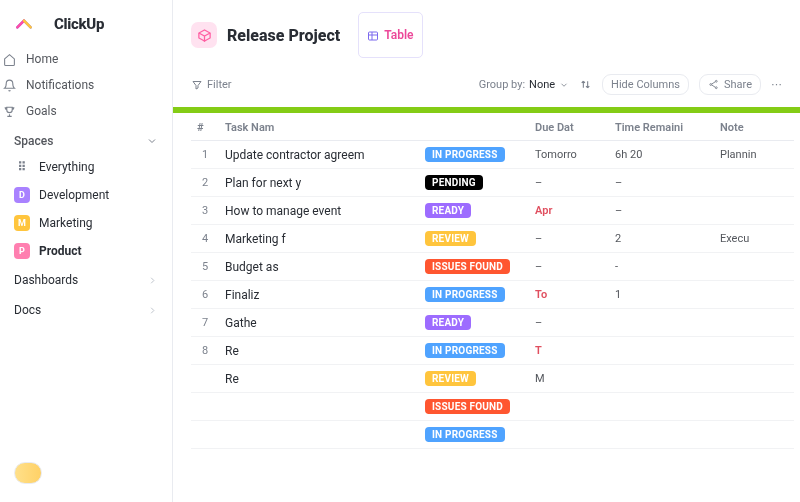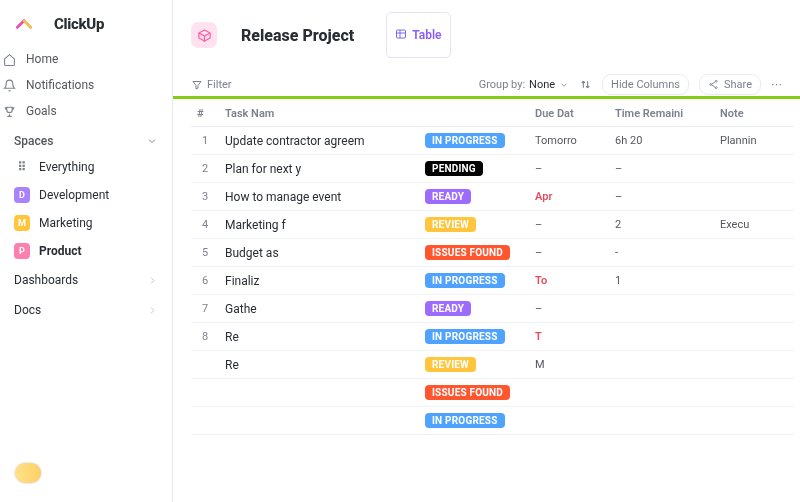--- a/index.html
+++ b/index.html
@@ -15,25 +15,25 @@
 .section-header .chev { color: #7c828d; }
 .space-item { display: flex; align-items: center; gap: 9px; padding: 6px 14px; font-size: 12px; color: #292d34; cursor: pointer; }
 .space-item.active { font-weight: 700; }
 .space-badge { width: 16px; height: 16px; border-radius: 4px; display: inline-flex; align-items: center; justify-content: center; font-size: 9px; font-weight: 700; color: #fff; }
 .space-badge.dots { color:#7c828d; background:none; font-size:12px; }
 .dash-row { display:flex; align-items:center; justify-content:space-between; padding:8px 14px; font-size:12px; color:#292d34; }
 .dash-row .chev { color:#b9bec7; }
 .sidebar-footer { margin-top:auto; padding: 10px 14px; }
 .avatar-stack { width:28px; height:22px; border-radius:12px; border:1px solid #e9ebf0; background:linear-gradient(90deg,#ffe08a,#ffd166); }
 .main { flex:1; display:flex; flex-direction:column; overflow:hidden; }
-.titlebar { display:flex; align-items:center; gap:24px; padding:12px 18px 10px; }
+.titlebar { display:flex; align-items:center; gap:10px; padding:12px 18px 10px; }
 .proj-icon { width:26px; height:26px; border-radius:7px; background:#ffe2f0; display:flex; align-items:center; justify-content:center; }
 .proj-title { font-weight:800; font-size:16px; }
-.view-pill { display:flex; align-items:flex-start; gap:5px; color:#8b5cf6; font-size:12px; font-weight:600; border:1px solid #e5e1fb; border-radius:5px; padding:15px 8px; margin-left:8px; }
-.toolbar { display:flex; align-items:center; justify-content:space-between; padding:6px 18px 1px; border-bottom:3px solid #84cc16; font-size:12px; color:#7c828d; }
+.view-pill { display:flex; align-items:flex-end; gap:5px; color:#ec4899; font-size:12px; font-weight:600; border:1px solid #e5e1fb; border-radius:5px; padding:15px 8px; margin-left:8px; }
+.toolbar { display:flex; align-items:center; justify-content:space-between; padding:6px 18px 12px; border-bottom:6px solid #84cc16; font-size:12px; color:#7c828d; }
 .toolbar-left, .toolbar-right { display:flex; align-items:center; gap:10px; }
 .tb-btn { display:flex; align-items:center; gap:5px; border:1px solid #e9ebf0; border-radius:9px; padding:3px 8px; color:#7c828d; cursor:pointer; font-size:11px; }
 .tb-plain { display:flex; align-items:center; gap:4px; cursor:pointer; font-size:11px; }
 .table-wrap { flex:1; overflow:auto; padding:0 18px; }
 table { width:100%; border-collapse:collapse; table-layout:fixed; }
 th { text-align:left; font-weight:600; font-size:11px; color:#7c828d; padding:8px 6px 6px; border-bottom:1px solid #e9ebf0; white-space:nowrap; overflow:hidden; text-overflow:ellipsis; }
 td { padding:6px 6px; border-bottom:1px solid #f1f2f4; font-size:12px; color:#292d34; white-space:nowrap; overflow:hidden; text-overflow:ellipsis; vertical-align:middle; }
 td.idx { color:#7c828d; text-align:center; font-size:11px; }
 .status-pill { display:inline-block; border-radius:4px; padding:2px 7px; font-size:10px; font-weight:700; color:#fff; letter-spacing:0.2px; }
 .due-red { color:#e04f5f; font-weight:600; font-size:11px; }

